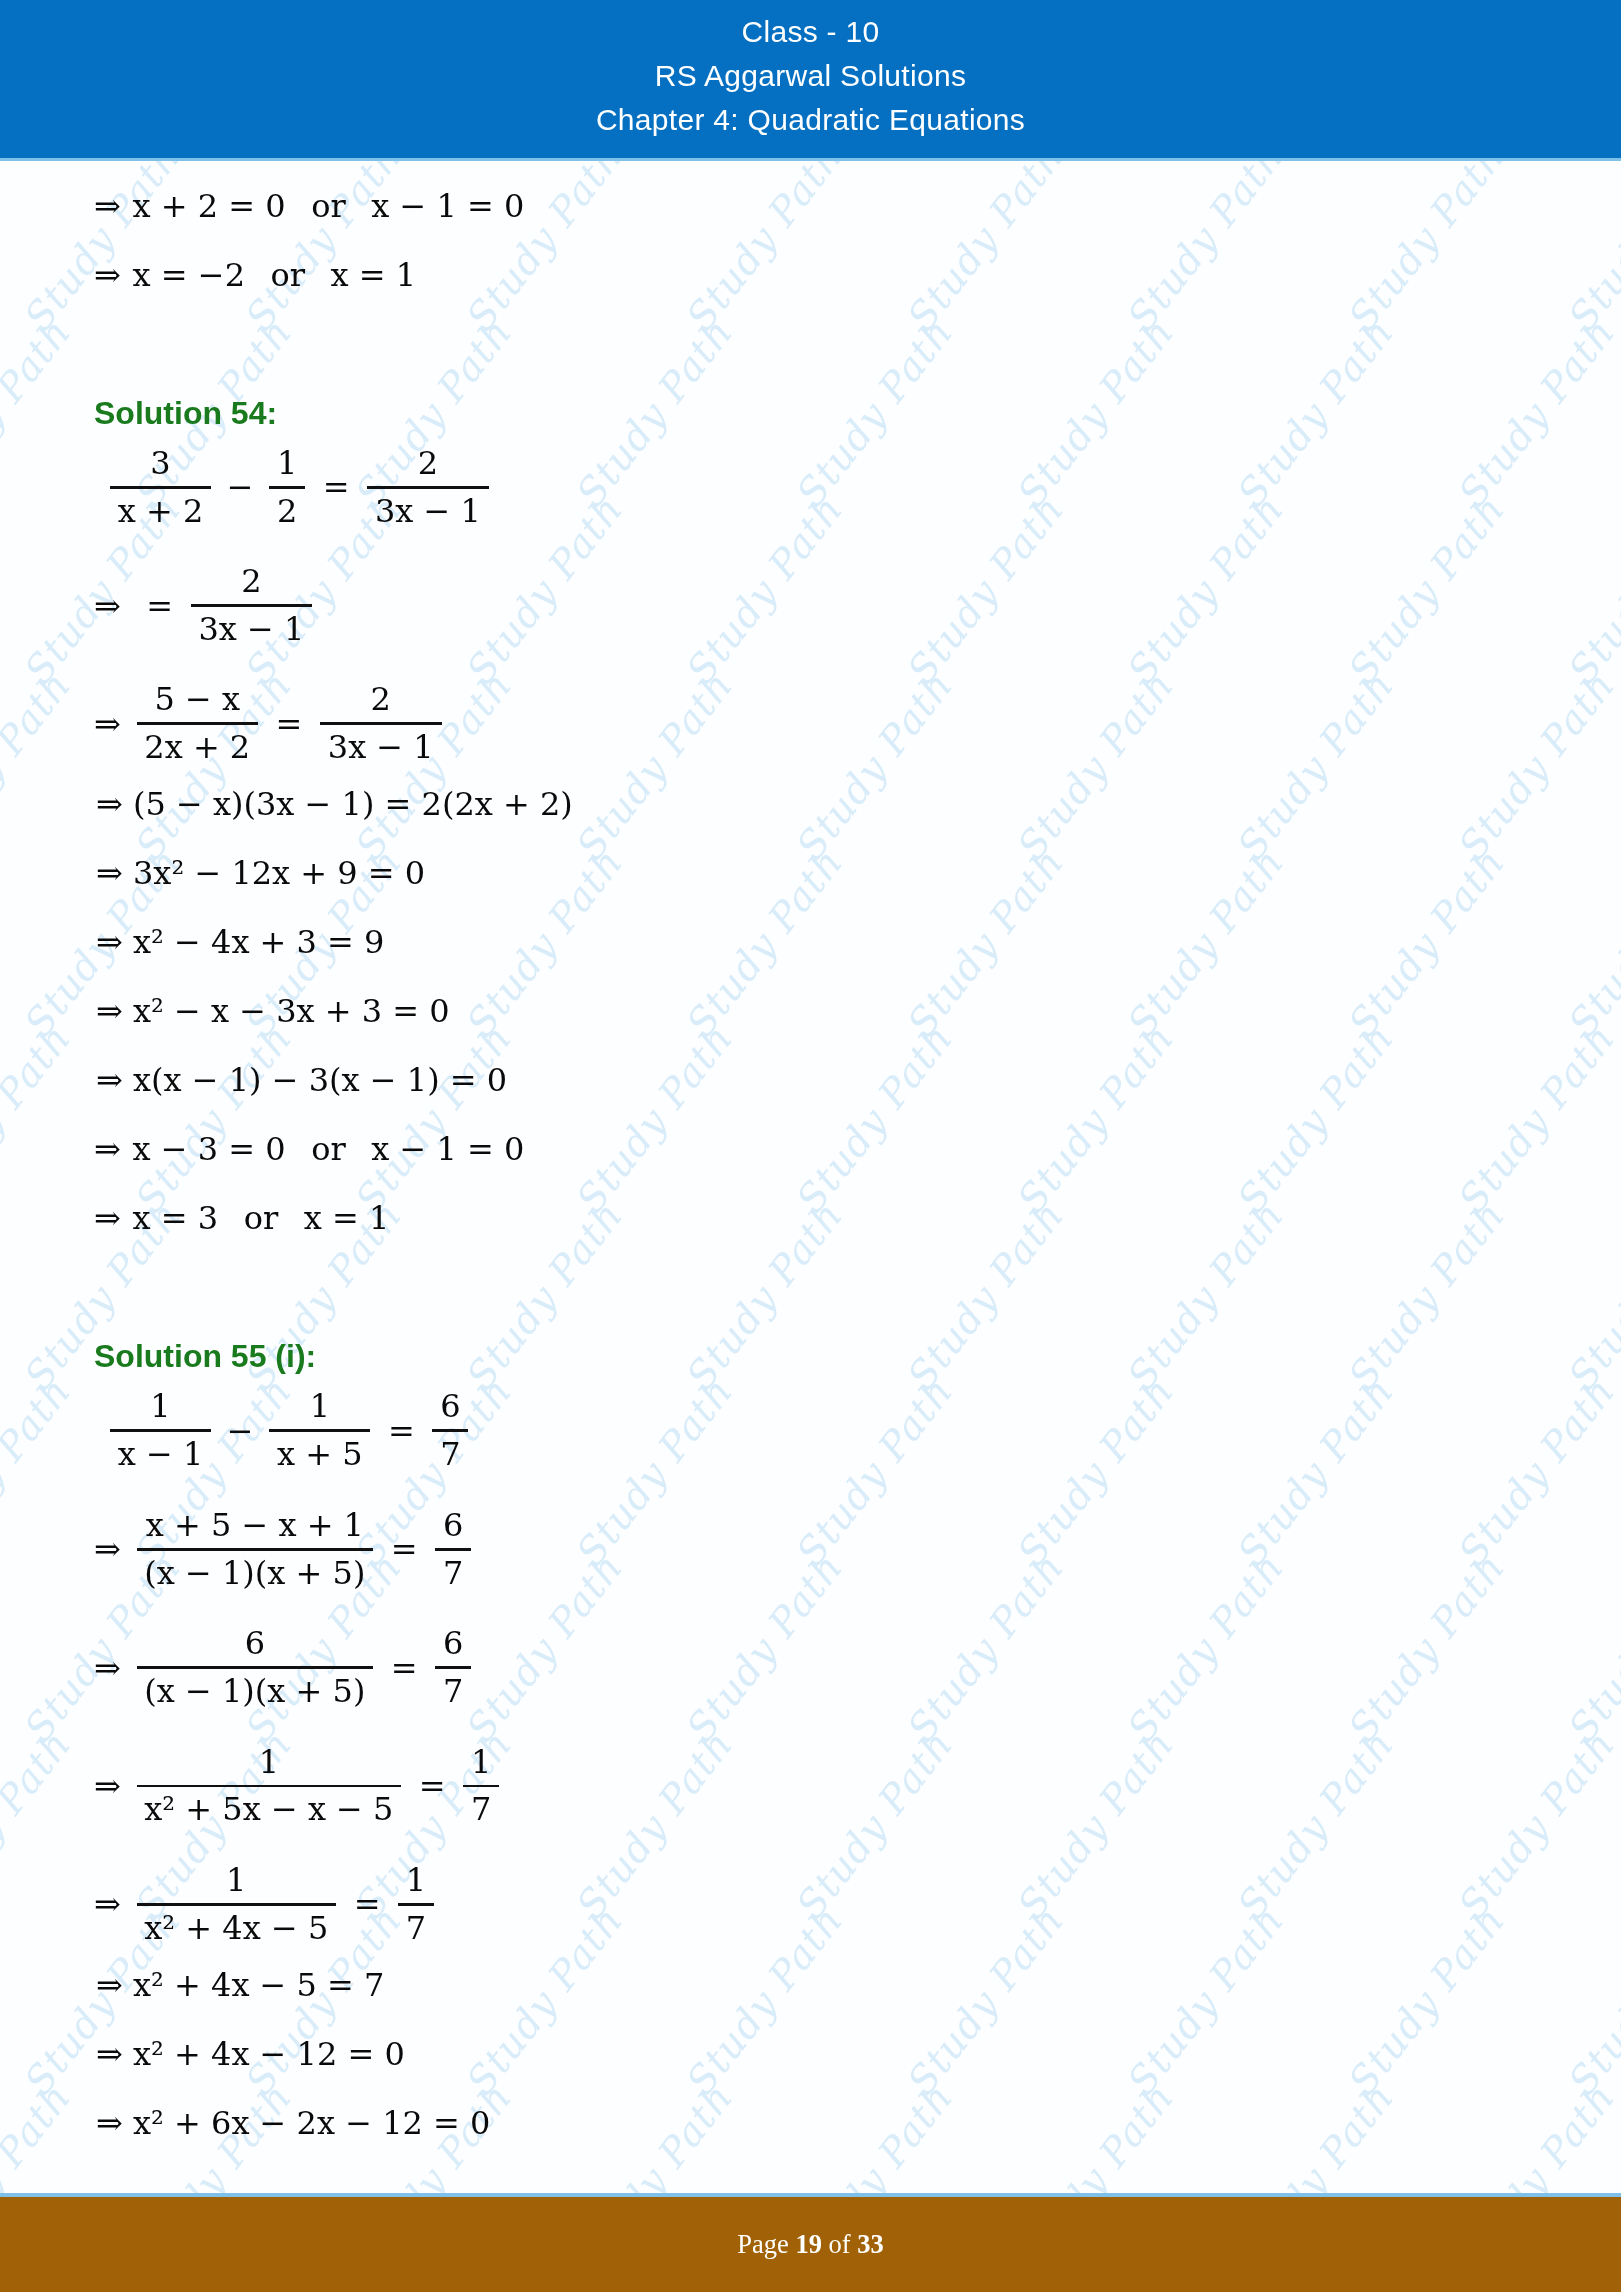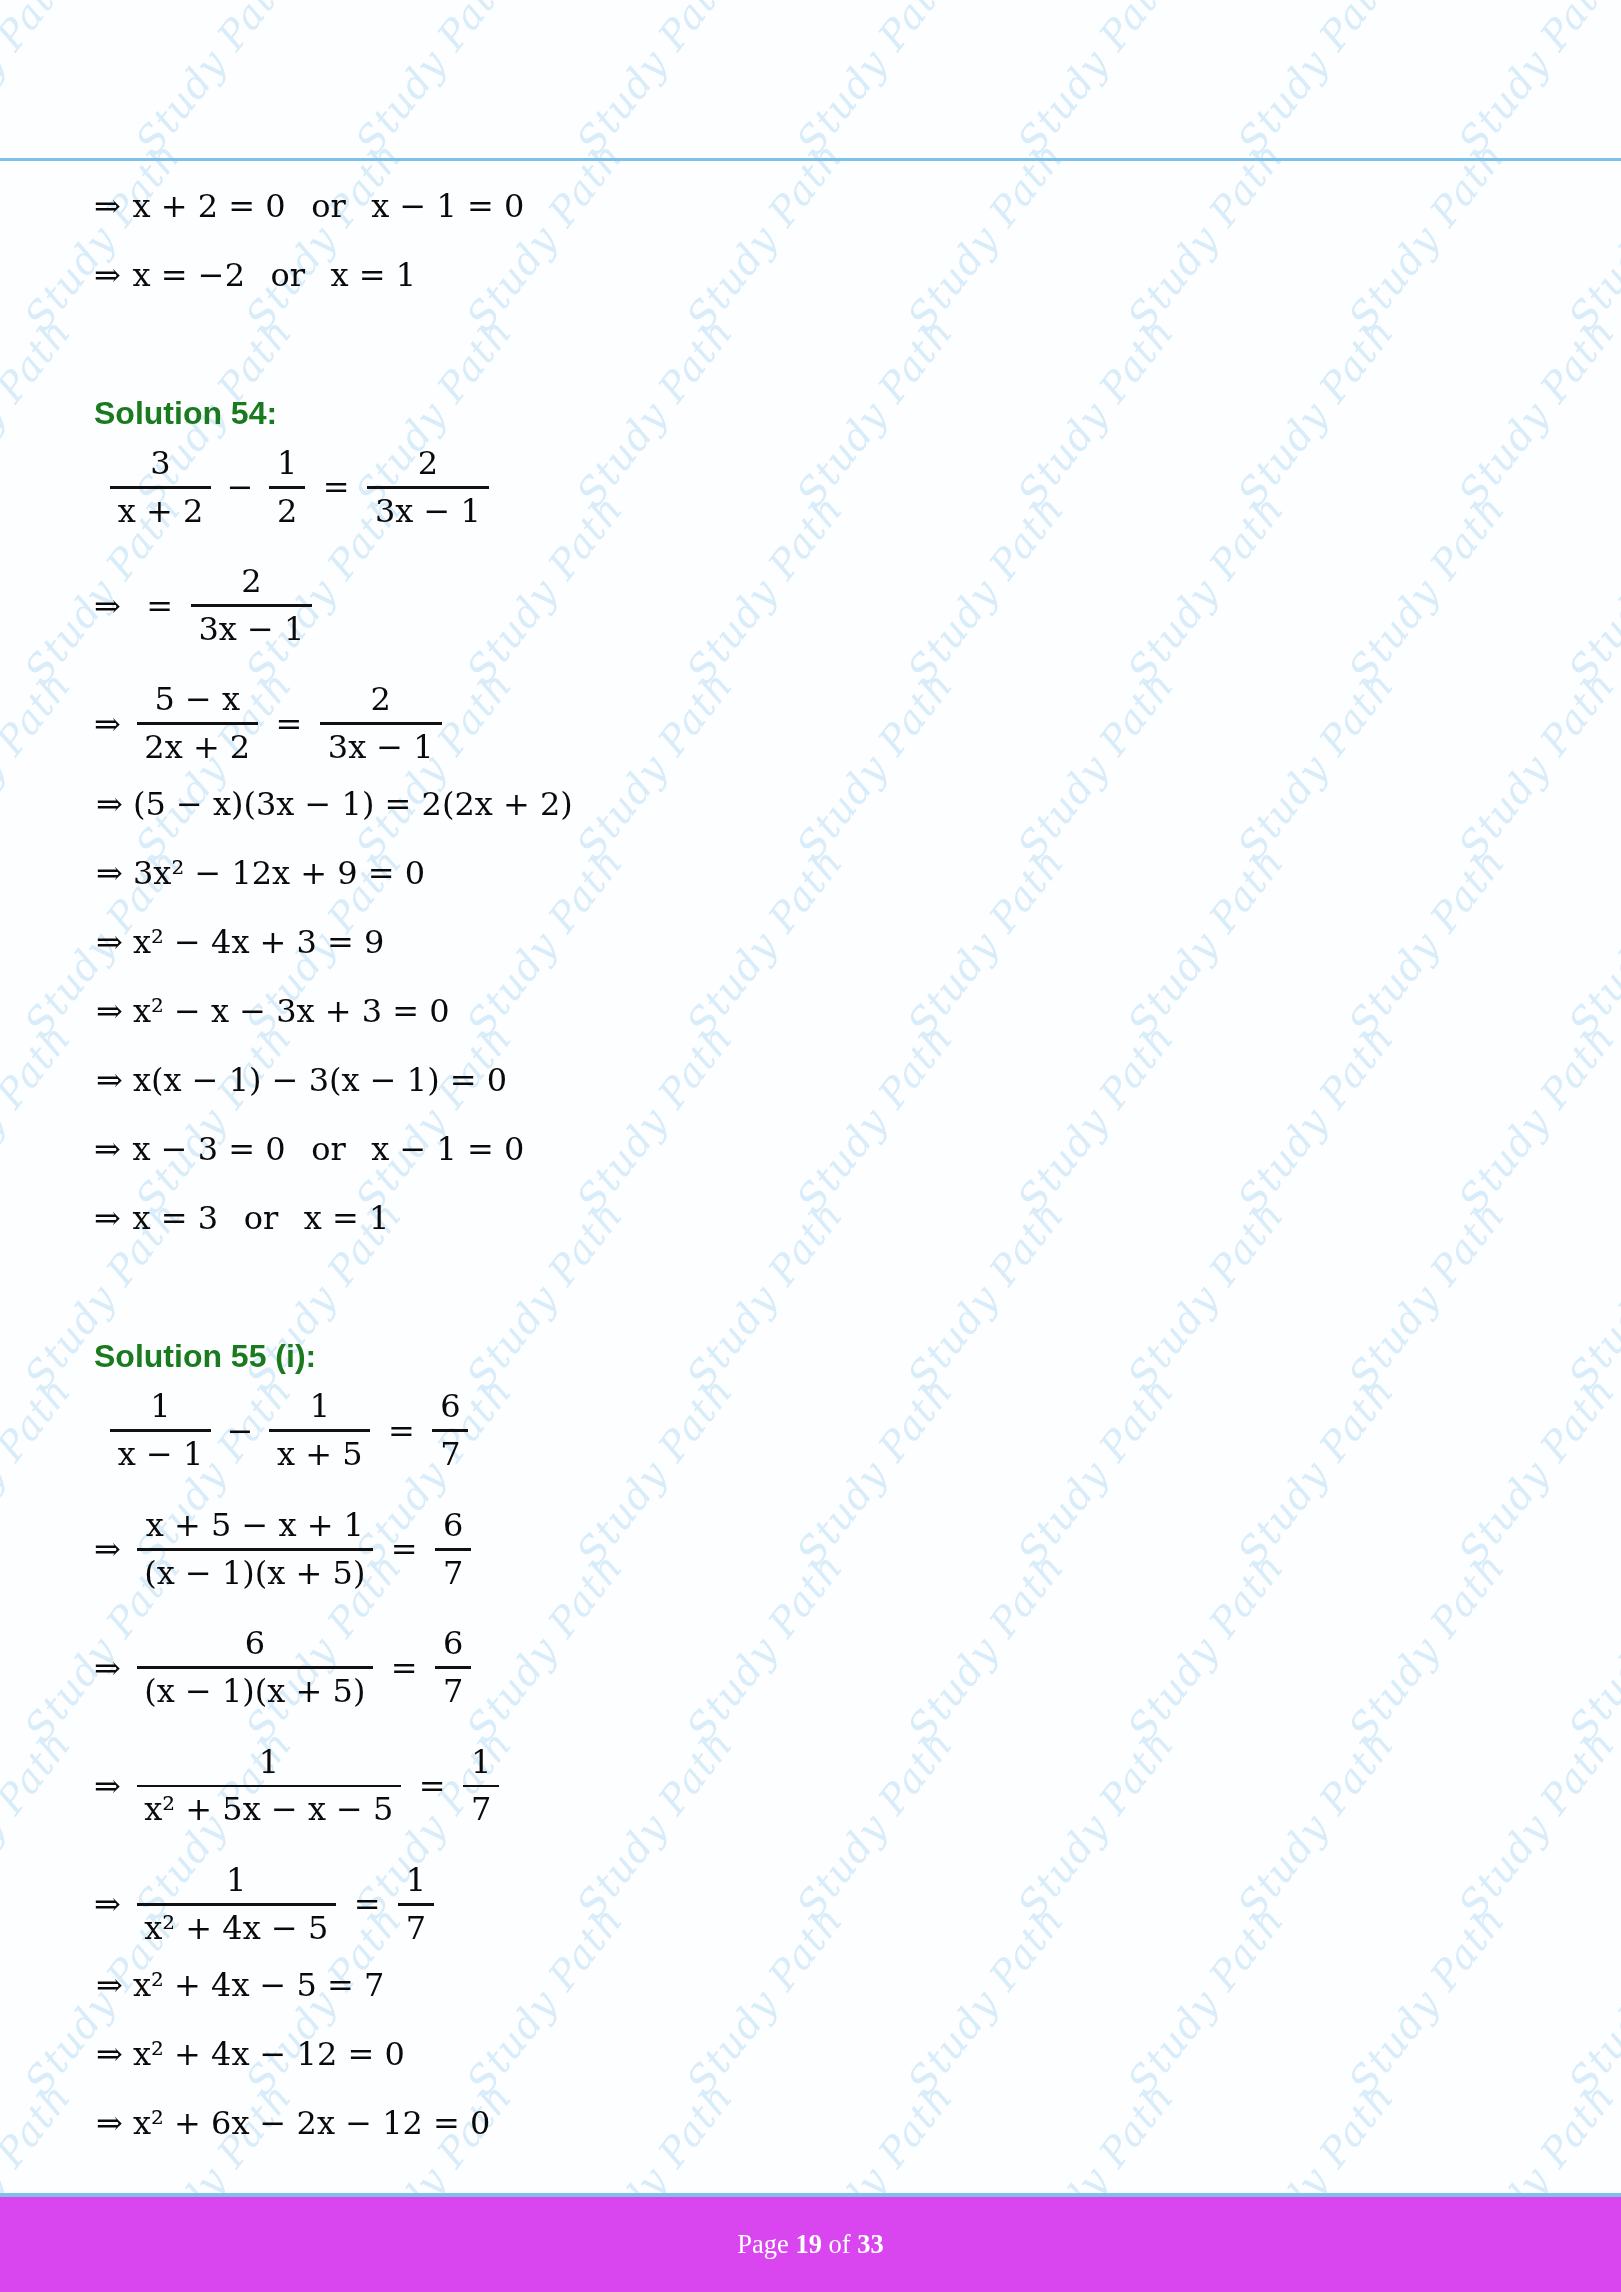--- a/index.html
+++ b/index.html
@@ -74,21 +74,21 @@
     z-index: 5;
   }
 
   
   .footer-band {
     position: absolute;
     left: 0;
     top: 2197px;
     width: 1621px;
     height: 95px;
-    background: #d946ef;
+    background: #a16207;
     z-index: 5;
     text-align: center;
   }
   .footer-rule {
     position: absolute;
     left: 0;
     top: 2193px;
     width: 1621px;
     height: 4.9px;
     background: #7ec0e8;
@@ -297,20 +297,25 @@
       <div class="wm" style="left: 51px; top: 2411px;">Study Path</div>
       <div class="wm" style="left: 272px; top: 2411px;">Study Path</div>
       <div class="wm" style="left: 493px; top: 2411px;">Study Path</div>
       <div class="wm" style="left: 713px; top: 2411px;">Study Path</div>
       <div class="wm" style="left: 934px; top: 2411px;">Study Path</div>
       <div class="wm" style="left: 1154px; top: 2411px;">Study Path</div>
       <div class="wm" style="left: 1375px; top: 2411px;">Study Path</div>
       <div class="wm" style="left: 1595px; top: 2411px;">Study Path</div>
     </div>
 
+  <div class="header-band">
+    <div class="hline">Class - 10</div>
+    <div class="hline">RS Aggarwal Solutions</div>
+    <div class="hline">Chapter 4: Quadratic Equations</div>
+  </div>
   <div class="header-rule"></div>
 
   <div class="content">
 
     <div class="math-line indent-arrow">
       <span class="arrow">⇒</span>
       <span>x + 2 = 0</span>
       <span class="orword">or</span>
       <span>x − 1 = 0</span>
     </div>

